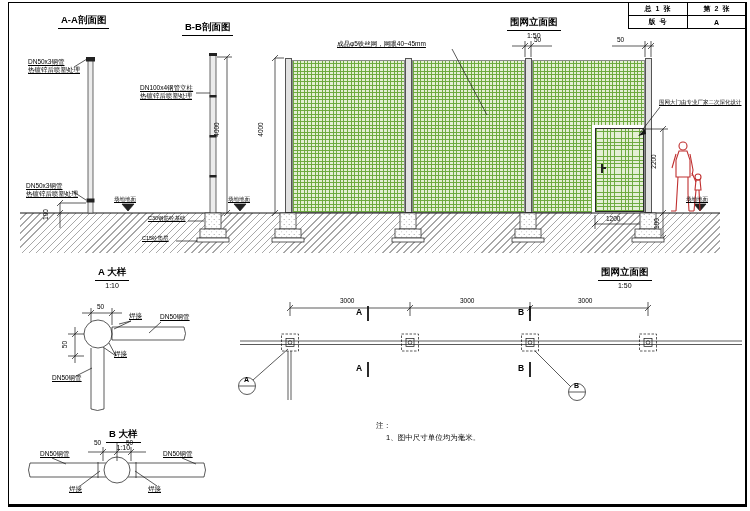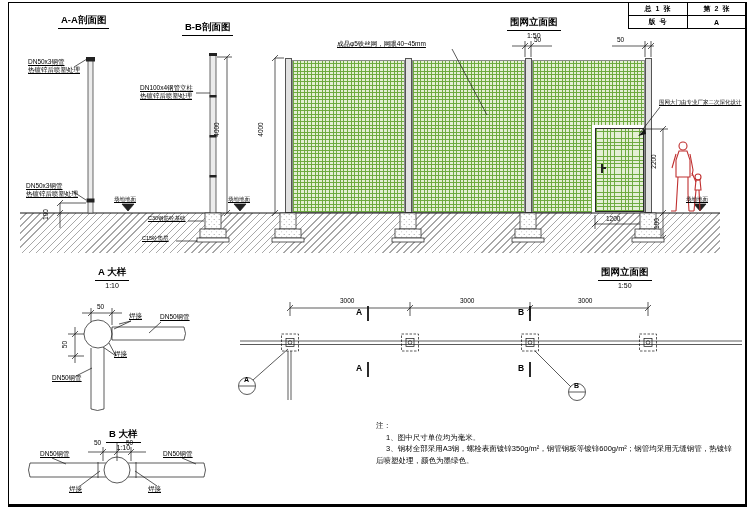--- a/index.html
+++ b/index.html
@@ -325,15 +325,14 @@
   <div class="dim" style="left:94px;top:439px">50</div>
   <div class="dim" style="left:126px;top:439px">50</div>
   <div class="lbl u" style="left:40px;top:450px">DN50钢管</div>
   <div class="lbl u" style="left:163px;top:450px">DN50钢管</div>
   <div class="lbl u" style="left:69px;top:485px">焊接</div>
   <div class="lbl u" style="left:148px;top:485px">焊接</div>
 
   <div class="notes">
     <div class="h">注：</div>
     <div class="note-item">1、图中尺寸单位均为毫米。</div>
-    <div class="note-item">3、钢材全部采用A3钢，螺栓表面镀锌350g/m²，钢管钢板等镀锌600g/m²；钢管均采用无缝钢管，热镀锌后喷塑处理，颜色为墨绿色。</div>
   </div>
 </div>
 
 </body></html>

